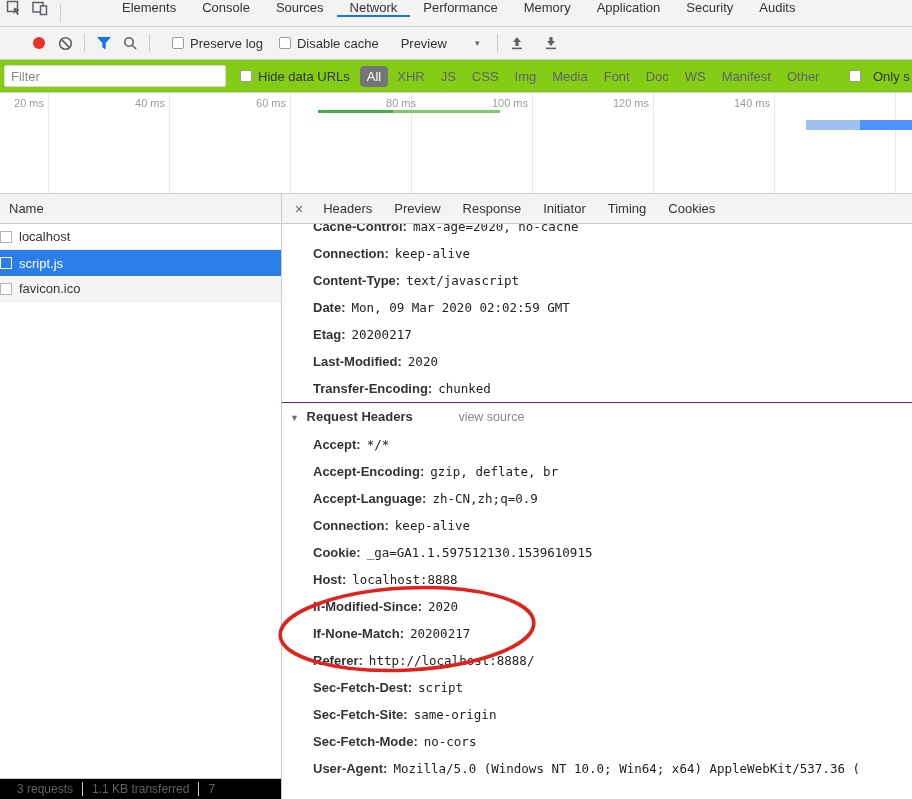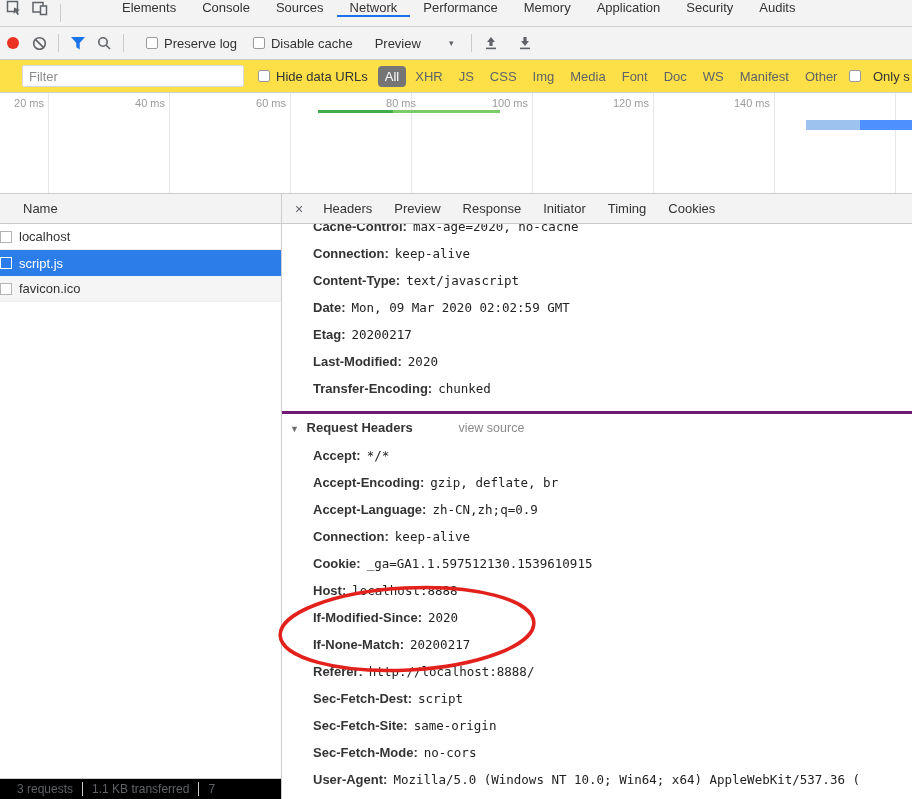--- a/index.html
+++ b/index.html
@@ -20,33 +20,33 @@
   .tab {
     display:flex; align-items:center; padding:0 13px; color:#333; cursor:default;
     border-bottom:2px solid transparent;
   }
   .tab.active { border-bottom:2px solid #1a73e8; }
   .tabbar .tabs { display:flex; margin-left:42px; }
 
   
   .toolbar {
     height:33px; background:#f3f3f3; border-bottom:1px solid #ccc;
-    display:flex; align-items:center; padding:0 0;
+    display:flex; align-items:center; padding:0 26px;
   }
   .icon-btn { display:flex; align-items:center; justify-content:center; width:26px; height:24px; }
   .record-dot { width:12px; height:12px; border-radius:50%; background:#ea3323; }
   .cb { width:12px; height:12px; border:1px solid #9a9a9a; border-radius:2px; background:#fff; display:inline-block; flex:none; }
   .check-group { display:flex; align-items:center; gap:6px; margin-left:16px; }
   .dropdown { display:flex; align-items:center; margin-left:22px; }
   .dropdown .caret { margin-left:28px; font-size:9px; color:#5f6368; }
 
   
   .filterbar {
-    height:33px; background:#fde047; border-bottom:1px solid #ccc;
-    display:flex; align-items:center; padding:0 22px; overflow:hidden; position:relative;
+    height:33px; background:#84cc16; border-bottom:1px solid #ccc;
+    display:flex; align-items:center; padding:0 4px; overflow:hidden; position:relative;
   }
   .filter-input {
     width:222px; height:22px; border:1px solid #dadada; border-radius:2px;
     padding:0 6px; font-size:13px; font-family:"Liberation Sans", sans-serif;
     color:#333; background:#fff; outline:none;
   }
   .filter-input::placeholder { color:#8b8b8b; }
   .chip {
     padding:3px 7px; border-radius:4px; color:#5f6368; margin:0 1px; white-space:nowrap;
   }
@@ -60,21 +60,21 @@
     position:absolute; top:4px; width:46px; text-align:right;
     font-size:11px; color:#9b9b9b;
   }
   .bar { position:absolute; }
 
   
   .main { display:flex; height:605px; }
   .left { width:282px; border-right:1px solid #ccc; display:flex; flex-direction:column; background:#fff; }
   .left-header {
     height:30px; background:#f3f3f3; border-bottom:1px solid #ccc;
-    display:flex; align-items:center; padding-left:23px; color:#333;
+    display:flex; align-items:center; padding-left:9px; color:#333;
   }
   .rows { flex:1; }
   .req-row { height:26px; display:flex; align-items:center; gap:7px; padding-left:0; border-bottom:1px solid #efefef; }
   .req-row.alt { background:#f5f5f5; }
   .req-row.selected { background:#2b7de9; color:#fff; border-bottom:none; }
   .file-icon { width:12px; height:12px; border:1px solid #b4b4b4; background:#fff; flex:none; }
   .req-row.selected .file-icon { border-color:#fff; background:transparent; }
   .status {
     height:21px; background:#000000; border-top:1px solid #ccc;
     display:flex; align-items:center; color:#5f6368; font-size:12px;
@@ -89,21 +89,21 @@
     height:30px; background:#f3f3f3; border-bottom:1px solid #ccc;
     display:flex; align-items:center; padding-left:4px; flex:none;
   }
   .close-x { padding:0 9px; font-size:14px; color:#5f6368; }
   .dtab { padding:0 11px; color:#333; }
   .headers-pane { flex:1; overflow:hidden; position:relative; background:#fff; }
   .headers-content { margin-top:-11px; }
   .hline { height:27px; line-height:27px; padding-left:31px; white-space:nowrap; }
   .hname { font-weight:bold; color:#333; }
   .hval { font-family:"DejaVu Sans Mono", monospace; font-size:12.5px; color:#222; margin-left:6px; }
-  .req-section { border-top:3px solid #701a75; margin-top:9px; }
+  .req-section { border-top:1px solid #701a75; }
   .sec-title { height:28px; line-height:28px; padding-left:8px; white-space:nowrap; }
   .disclosure { font-size:9px; color:#6e6e6e; margin-right:4px; }
   .sec-name { font-weight:bold; color:#333; }
   .view-source { color:#8a8a8a; margin-left:42px; font-size:12.5px; }
 
   
   .annotation-overlay { position:absolute; left:275px; top:583px; width:266px; height:92px; pointer-events:none; }
 </style>
 </head>
 <body>

